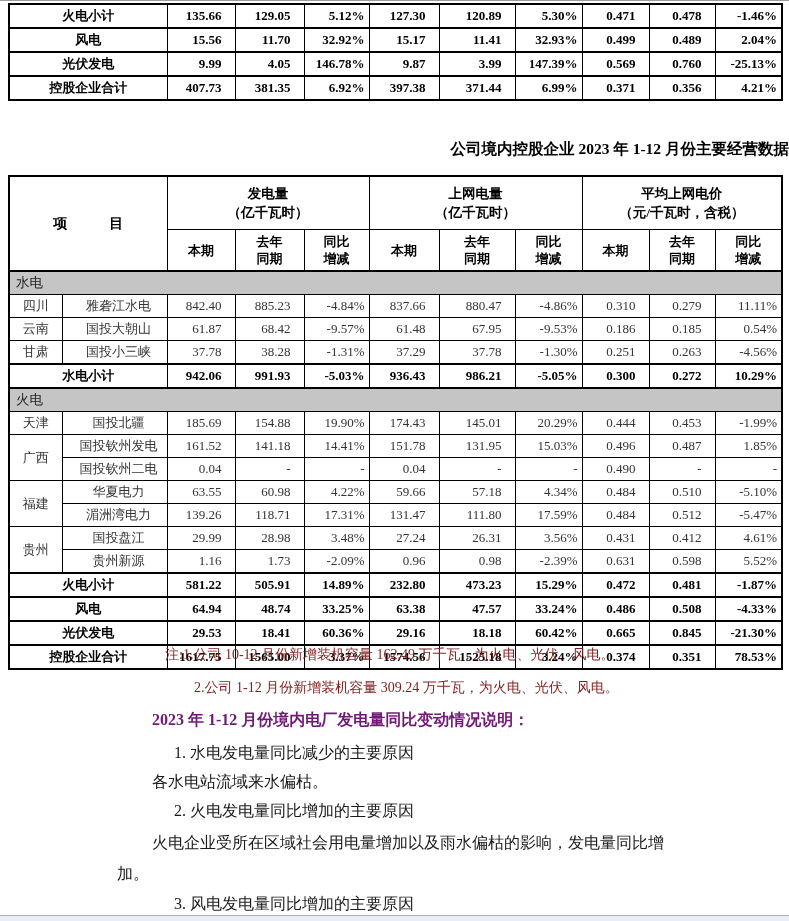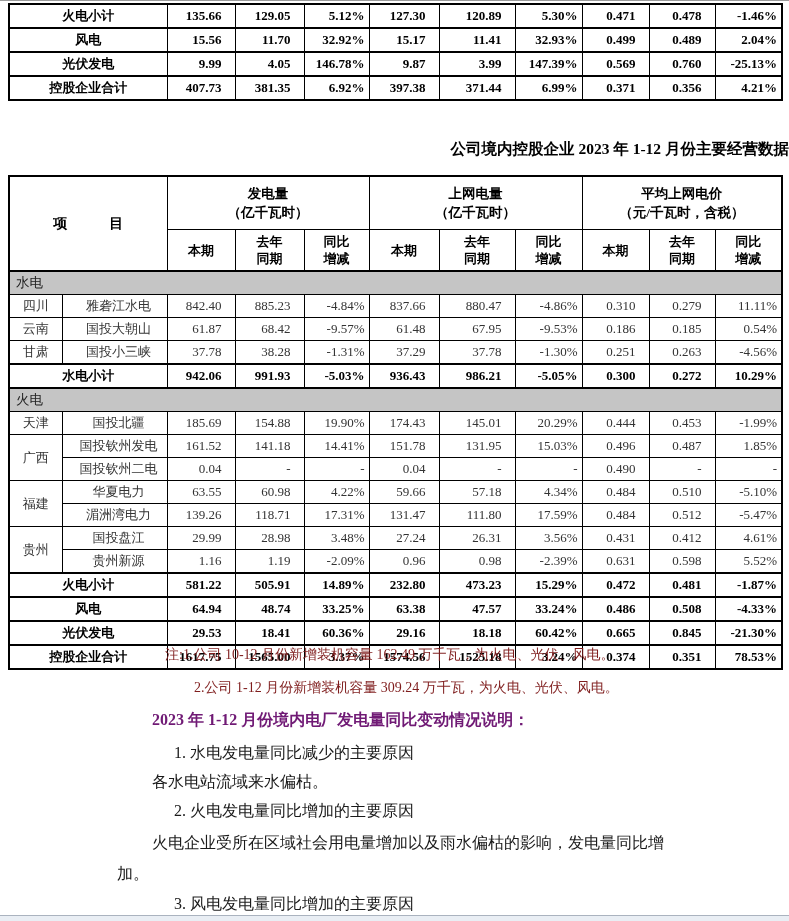--- a/index.html
+++ b/index.html
@@ -308,21 +308,21 @@
         <td class="num">27.24</td>
         <td class="num">26.31</td>
         <td class="pct">3.56%</td>
         <td class="num">0.431</td>
         <td class="num">0.412</td>
         <td class="pct">4.61%</td>
       </tr>
       <tr>
         <td class="plant">贵州新源</td>
         <td class="num">1.16</td>
-        <td class="num">1.19</td>
+        <td class="num">1.73</td>
         <td class="pct">-2.09%</td>
         <td class="num">0.96</td>
         <td class="num">0.98</td>
         <td class="pct">-2.39%</td>
         <td class="num">0.631</td>
         <td class="num">0.598</td>
         <td class="pct">5.52%</td>
       </tr>
       <tr class="total">
         <td class="lbl b" colspan="2">火电小计</td>

